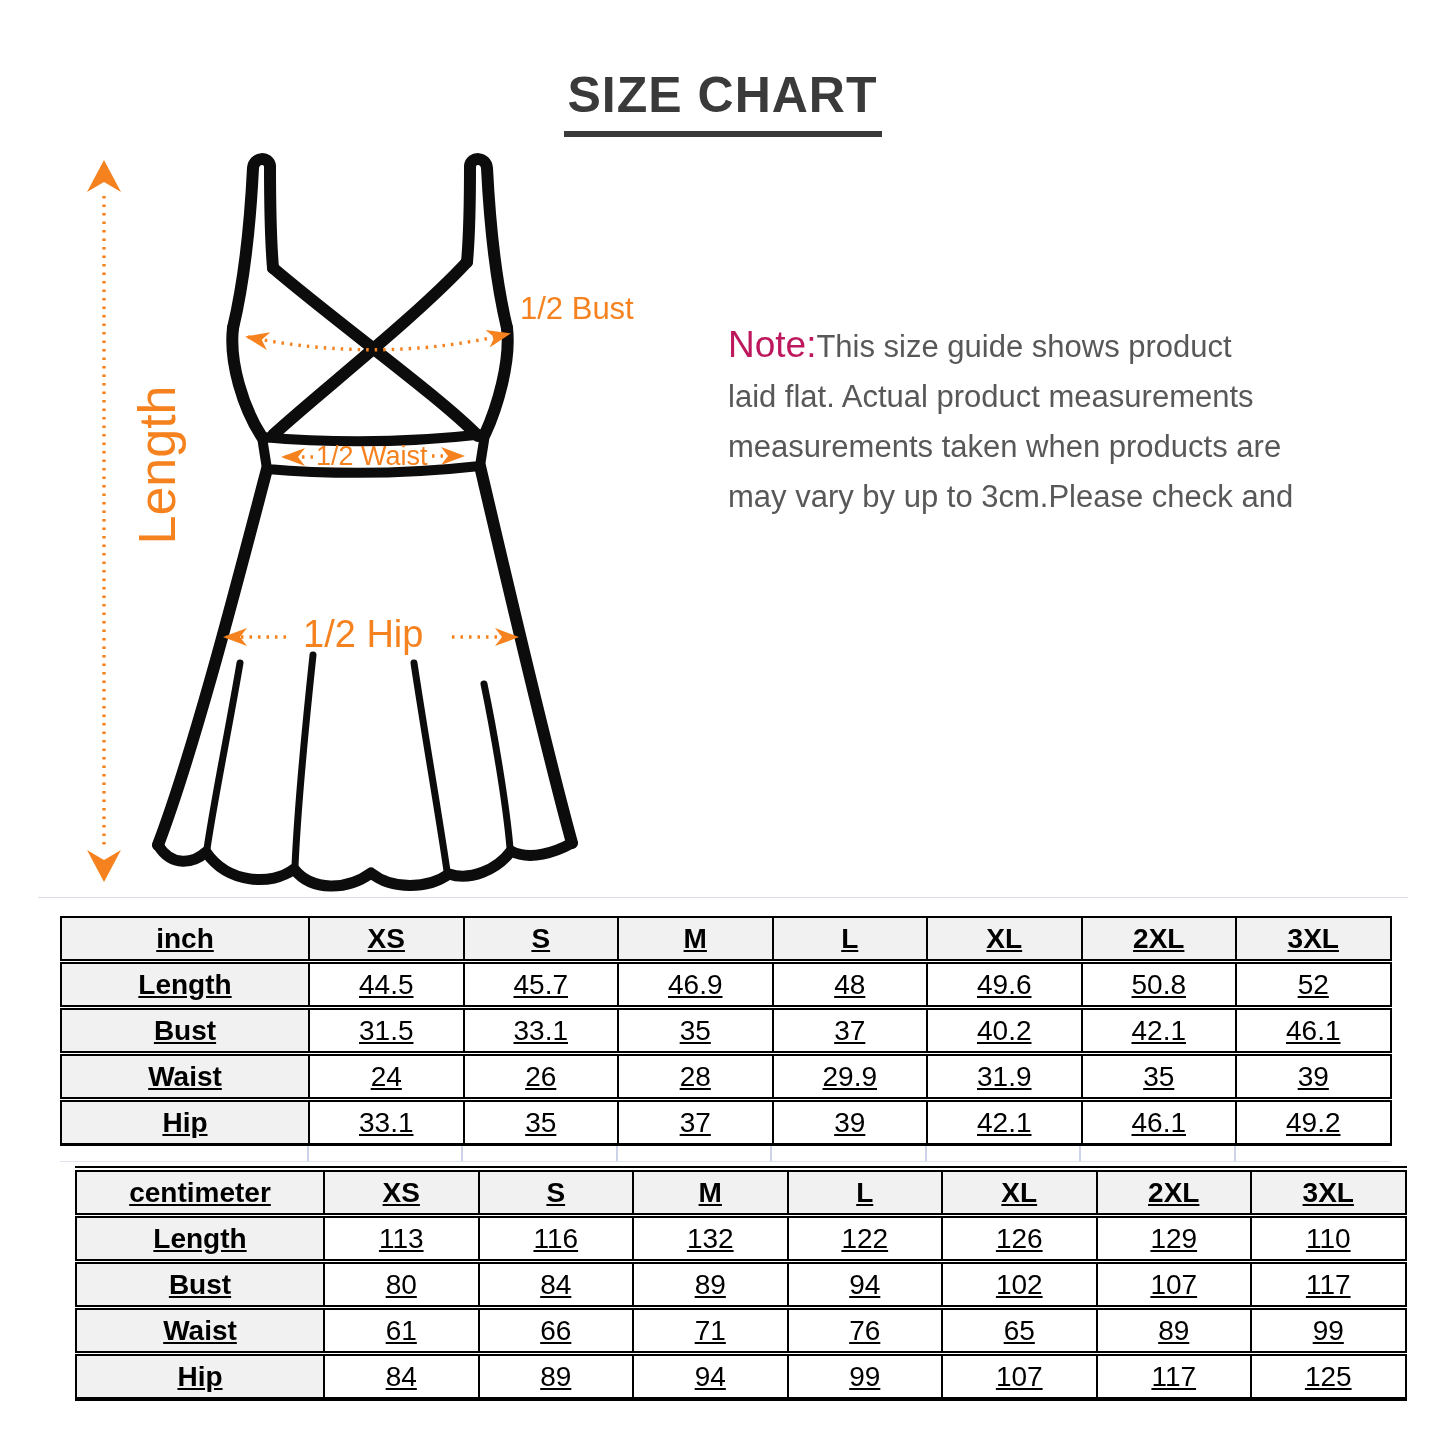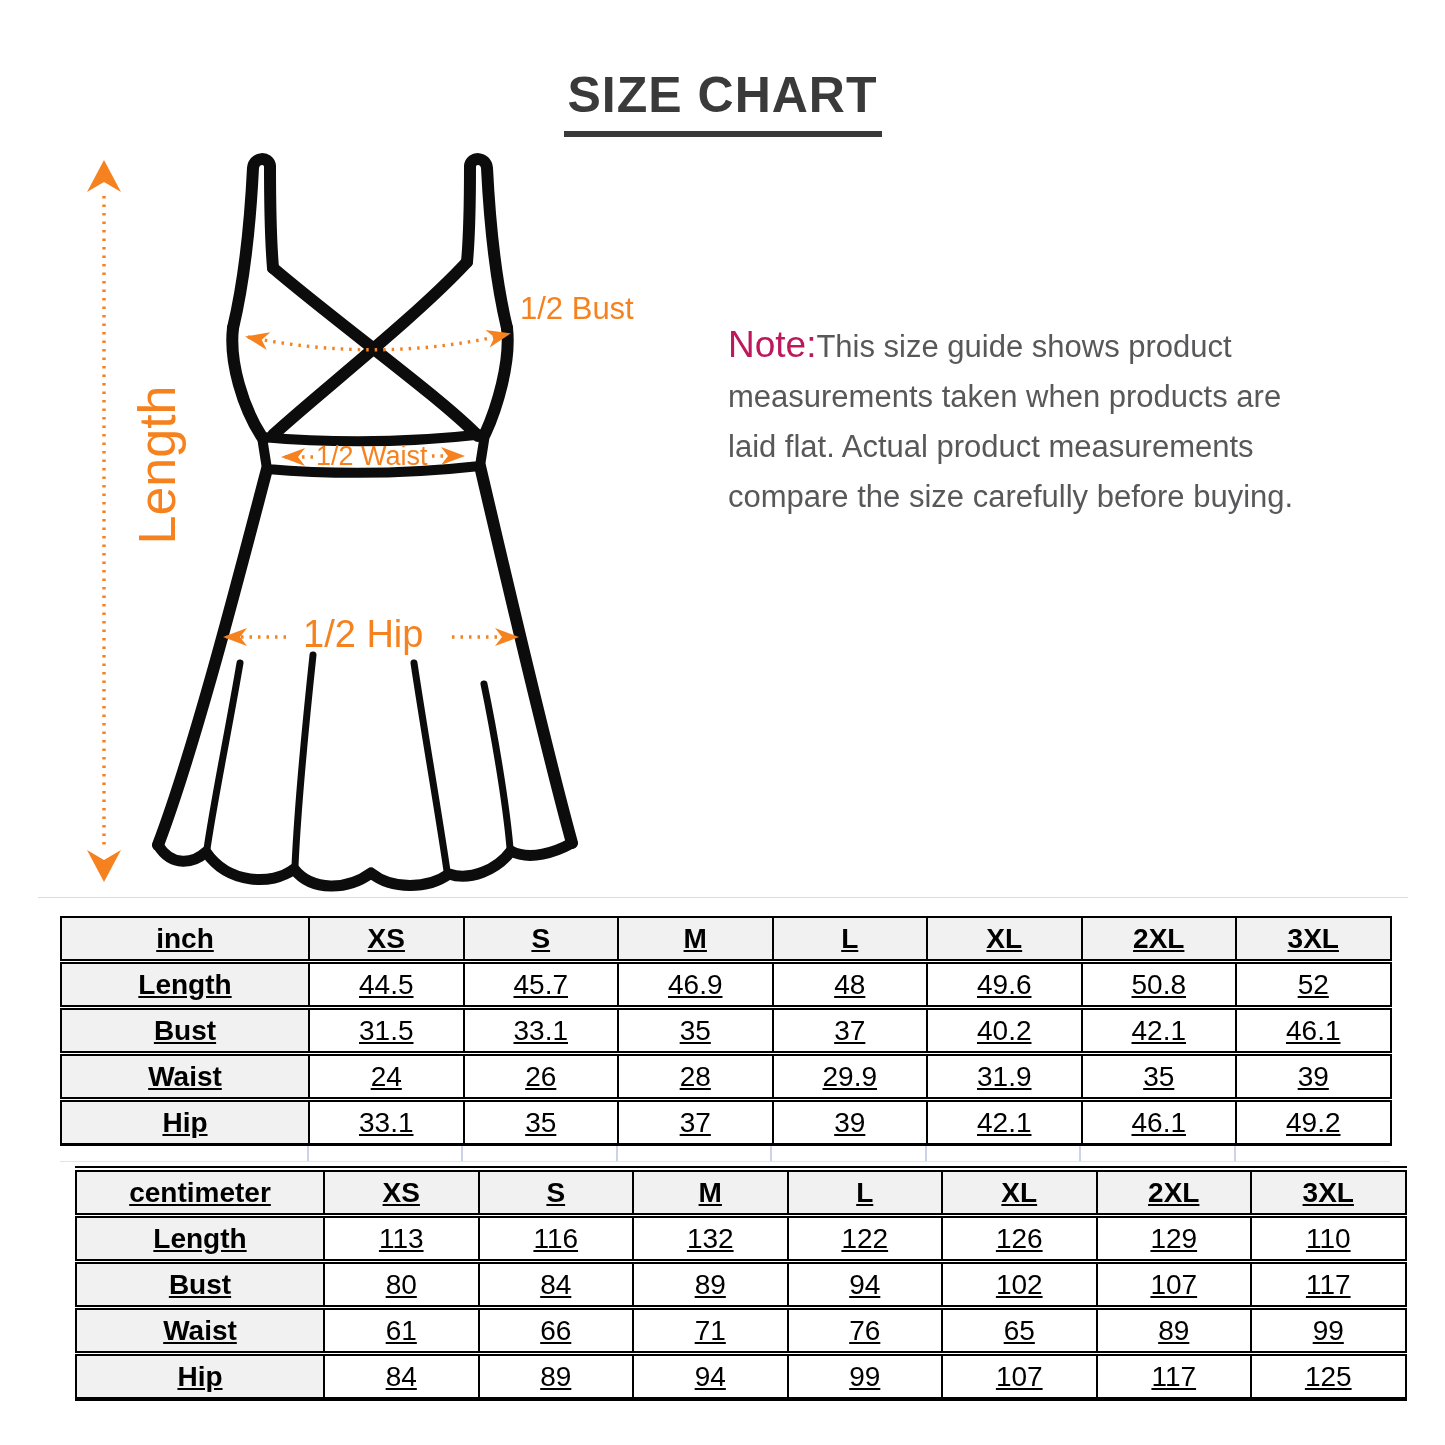--- a/index.html
+++ b/index.html
@@ -91,23 +91,23 @@
     </g>
   </svg>
 
   <div class="diagram-label label-length">Length</div>
   <div class="diagram-label label-bust">1/2 Bust</div>
   <div class="diagram-label label-waist">1/2 Waist</div>
   <div class="diagram-label label-hip">1/2 Hip</div>
 
   <div class="note">
     <div><span class="note-prefix">Note:</span><span>This size guide shows product</span></div>
+    <div>laid flat. Actual product measurements</div>
     <div>measurements taken when products are</div>
-    <div>laid flat. Actual product measurements</div>
-    <div>compare the size carefully before buying.</div>
+    <div>may vary by up to 3cm.Please check and</div>
   </div>
 
   <div class="gridline-h" style="top:897px;"></div>
   <div class="gap-strip" style="top:1122px;height:40px;">
     <div class="v" style="left:247px;"></div>
     <div class="v" style="left:401px;"></div>
     <div class="v" style="left:556px;"></div>
     <div class="v" style="left:710px;"></div>
     <div class="v" style="left:865px;"></div>
     <div class="v" style="left:1019px;"></div>

